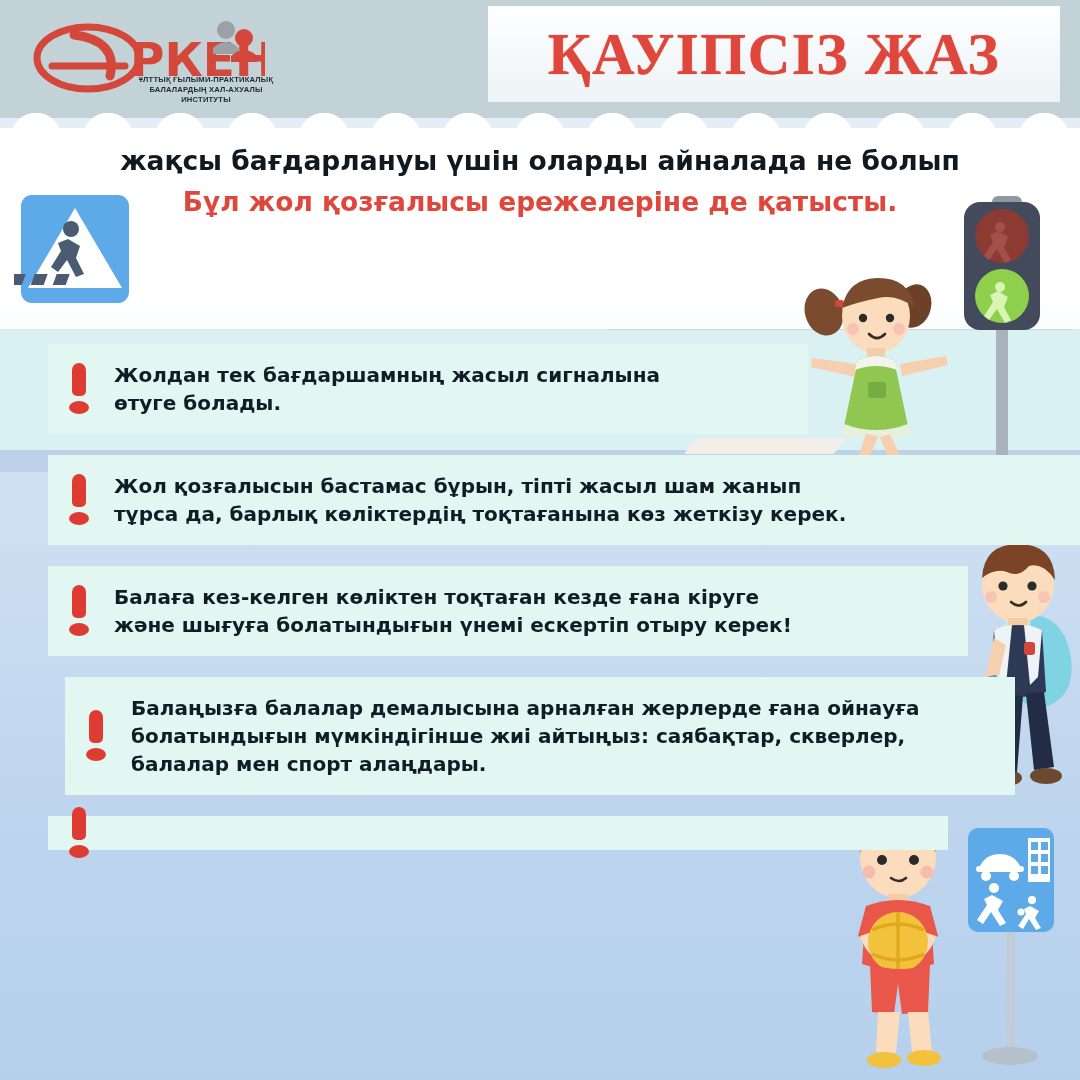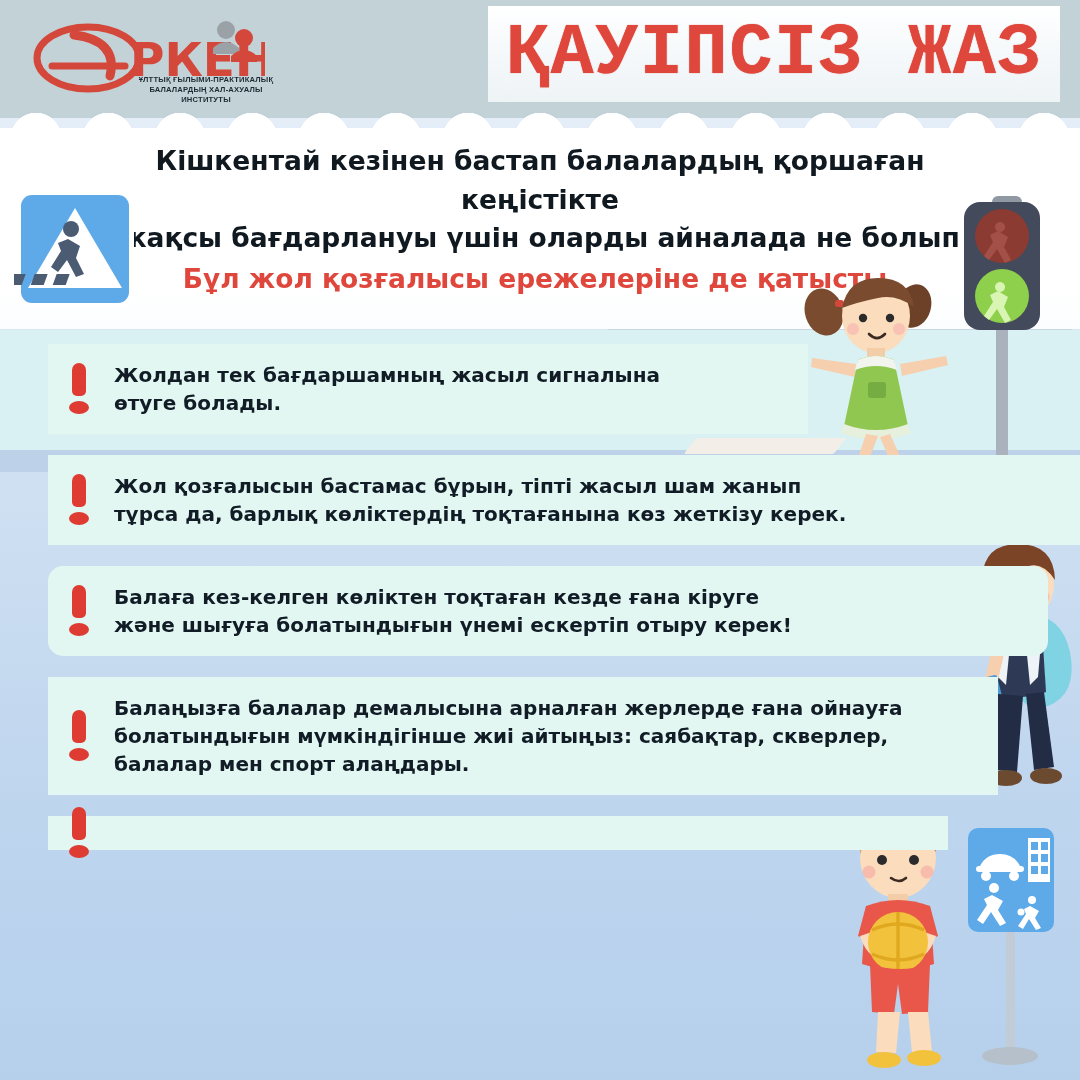--- a/index.html
+++ b/index.html
@@ -41,22 +41,22 @@
     font-size:7.6px;font-weight:bold;letter-spacing:.2px;color:#1d2a33;
     line-height:1.34;text-align:center;
   }
 
   .title-panel{
     position:absolute;left:488px;top:6px;width:572px;height:96px;
     background:linear-gradient(180deg,#ffffff 0%,#f4f8fa 55%,#eef3f6 100%);
     display:flex;align-items:center;justify-content:center;
   }
   .title-text{
-    font-family:Liberation Mono, monospace;
-    font-size:72px;font-weight:bold;color:#e0473c;letter-spacing:1.5px;
+    font-family:Liberation Serif, serif;
+    font-size:59px;font-weight:bold;color:#e0473c;letter-spacing:1.5px;
     text-shadow:0 0 1px #e0473c;
     white-space:nowrap;
   }
 
   
   .intro{
     position:absolute;left:96px;top:142px;width:888px;
     text-align:center;color:#101820;
   }
   .intro-line{
@@ -108,22 +108,22 @@
     background:#de3b32;border-radius:7px 7px 5px 5px;
   }
   .excl .dot{
     position:absolute;left:1px;top:38px;width:20px;height:13px;
     background:#de3b32;border-radius:50%;
   }
 
   
   .c1{width:760px;}
   .c2{width:1080px;}
-  .c3{width:1000px;border-radius:15px;}
-  .c4{width:950px;}
+  .c3{width:920px;}
+  .c4{width:950px;margin-left:17px;}
   .c5{width:900px;}
 
   
   .art{position:absolute;}
   .ped-sign{left:14px;top:188px;}
   .traffic-light{left:952px;top:192px;}
   .girl{left:796px;top:272px;}
   .schoolboy{left:958px;top:538px;}
   .ballboy{left:836px;top:812px;}
   .zone-sign{left:962px;top:822px;}
@@ -166,21 +166,20 @@
       <div>ҰЛТТЫҚ ҒЫЛЫМИ-ПРАКТИКАЛЫҚ</div>
       <div>БАЛАЛАРДЫҢ ХАЛ-АХУАЛЫ ИНСТИТУТЫ</div>
     </div>
   </div>
 
   <div class="title-panel">
     <div class="title-text">ҚАУІПСІЗ ЖАЗ</div>
   </div>
 
   <div class="intro">
-    <div class="intro-line">Кішкентай кезінен бастап балалардың қоршаған кеңістікте</div>
     <div class="intro-line">жақсы бағдарлануы үшін оларды айналада не болып</div>
     <div class="intro-red">Бұл жол қозғалысы ережелеріне де қатысты.</div>
   </div>
 
   <div class="art ped-sign">
     <svg width="122" height="122" viewBox="0 0 122 122" xmlns="http://www.w3.org/2000/svg">
       <rect x="2" y="2" width="118" height="118" rx="14" fill="#ffffff"></rect>
       <rect x="7" y="7" width="108" height="108" rx="11" fill="#5ea9e8"></rect>
       <polygon points="61,20 108,100 14,100" fill="#ffffff"></polygon>
       <rect x="30" y="86" width="13" height="11" transform="skewX(-20)" fill="#4a5b72"></rect>

